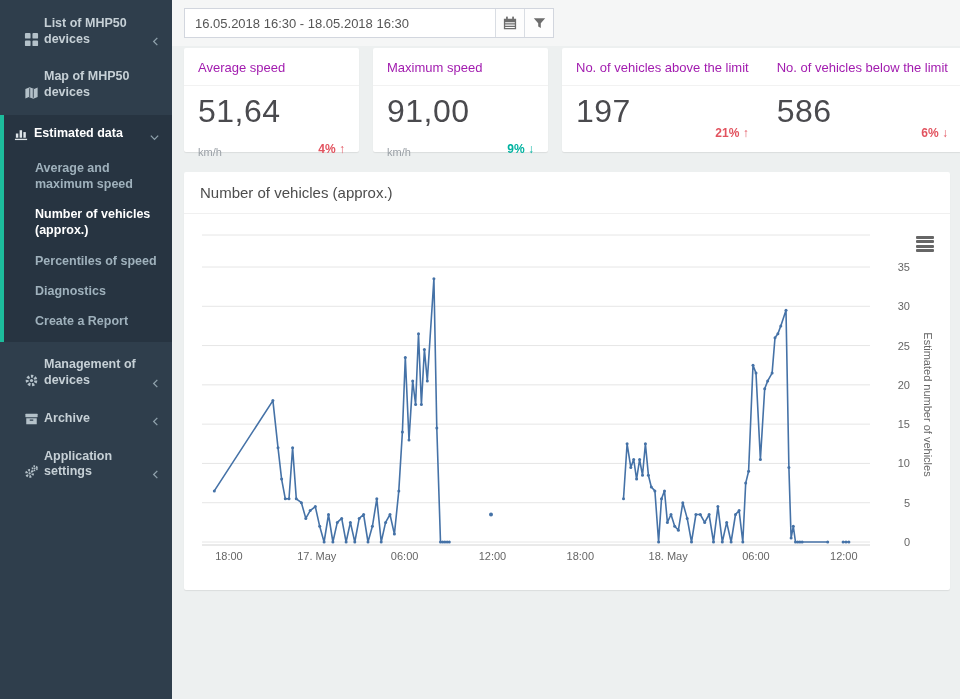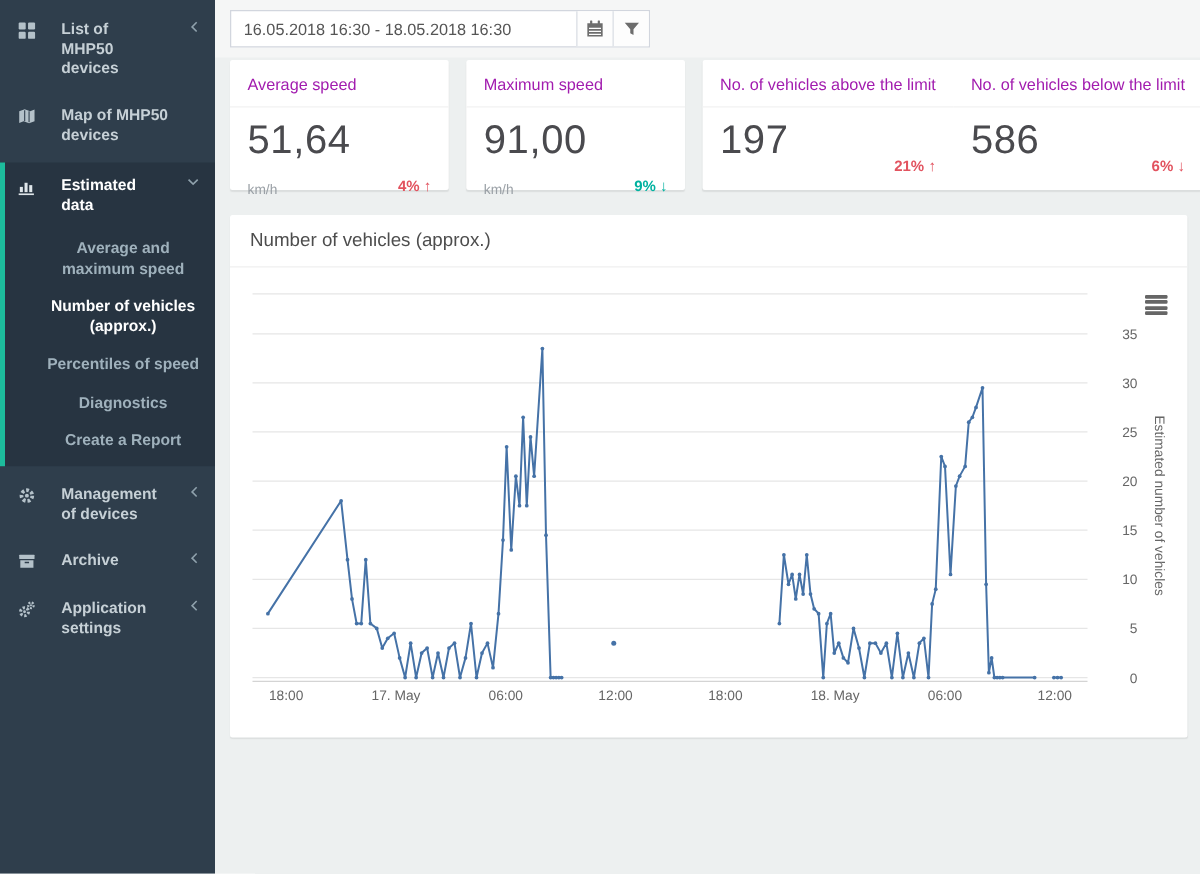--- a/index.html
+++ b/index.html
@@ -3,37 +3,37 @@
 <meta charset="utf-8">
 <title>Number of vehicles (approx.)</title>
 <style>
   * { margin:0; padding:0; box-sizing:border-box; }
   html,body { width:960px; height:699px; overflow:hidden; }
   body { font-family:"Liberation Sans", sans-serif; font-size:13px; color:#555; }
   .app { display:flex; width:960px; height:699px; }
 
   
   .sidebar { width:172px; background:#2f3e4c; flex:none; padding-top:5px; }
-  .side-item { display:flex; align-items:flex-start; gap:20px; padding:11px 12px 11px 14px;
+  .side-item { display:flex; align-items:flex-end; gap:5px; padding:11px 12px 11px 24px;
                color:#c6d0d6; cursor:pointer; font-weight:600; font-size:12.5px; }
   .side-item .ico { flex:none; width:15px; height:16px; display:flex; align-items:center; justify-content:center; color:#b4c1c9; }
   .side-item .lbl { flex:1; line-height:1.25; }
   .side-item .chev { flex:none; color:#8fa1ac; display:flex; }
   .side-group { border-left:4px solid #1dbc9c; background:#273441; margin:3px 0 4px 0; padding-bottom:6px; }
   .side-group .side-item { padding-left:10px; color:#ffffff; }
   .side-group .side-item .ico { color:#dfe6ea; }
-  .submenu { list-style:none;text-align:center; }
+  .submenu { list-style:none; }
   .submenu li { padding:7px 10px 7px 31px; color:#9fb1bc; font-size:12.5px; line-height:1.3;
                 cursor:pointer; font-weight:600; }
   .submenu li.active { color:#ffffff; }
 
   
   .main { flex:1; background:#edf0f0; display:flex; flex-direction:column; }
   .topbar { height:46px; background:#f5f6f6; padding:8px 12px; flex:none; }
-  .date-group { display:flex; width:336px; height:30px; background:#fff; border:1px solid #d2d6de; }
+  .date-group { display:flex; width:370px; height:30px; background:#fff; border:1px solid #d2d6de; }
   .date-group input { flex:1; border:none; outline:none; padding:0 10px; font-size:13px; color:#555;
                       font-family:"Liberation Sans", sans-serif; background:transparent; }
   .tool-btn { width:29px; border:none; border-left:1px solid #d9dde3; background:#fdfdfd; cursor:pointer;
               display:flex; align-items:center; justify-content:center; color:#6d6d6d; }
 
   .content { padding:2px 12px 12px 12px; }
 
   
   .stats-row { display:flex; gap:14px; margin-bottom:20px; }
   .card { background:#fff; border-radius:2px; box-shadow:0 1px 1px rgba(0,0,0,0.08); }

